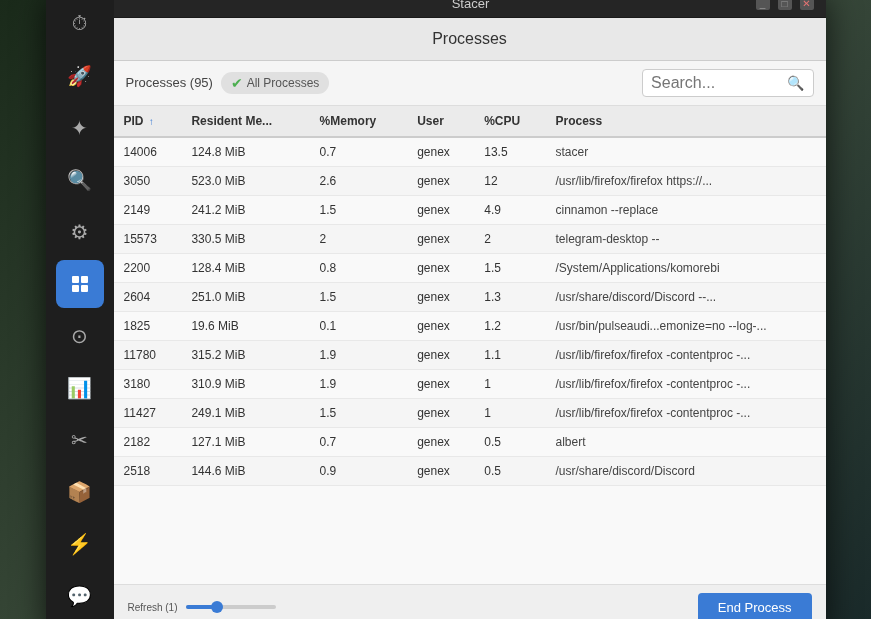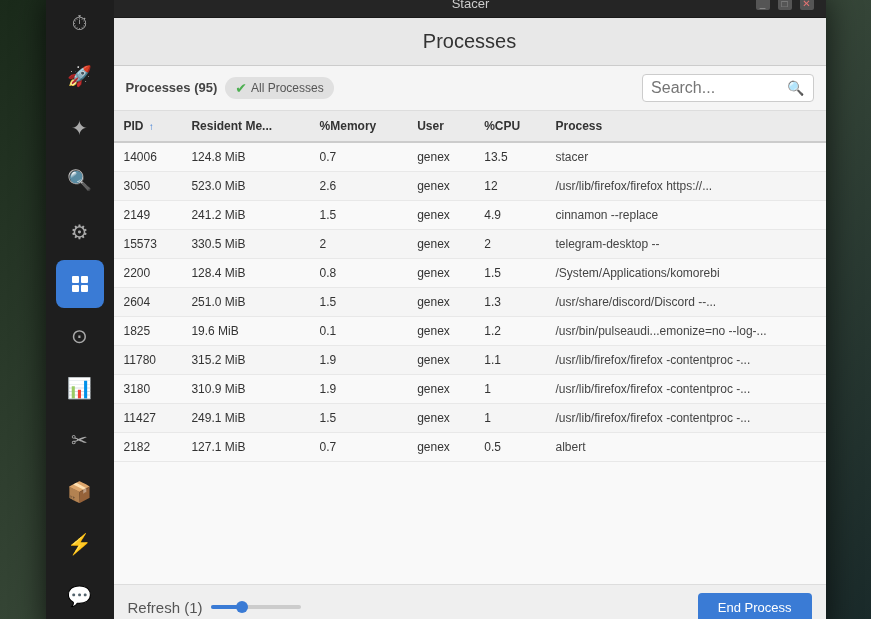--- a/index.html
+++ b/index.html
@@ -105,42 +105,42 @@
       padding: 0;
       background: #f0f0f0;
     }
     .page-title-bar {
       background: #e8e8e8;
       padding: 12px 16px;
       border-bottom: 1px solid #ccc;
       text-align: center;
     }
     .page-title {
-      font-size: 20px;
+      font-size: 16px;
       color: #333;
       font-weight: 400;
     }
     
     .toolbar {
       background: #f5f5f5;
       padding: 8px 12px;
       display: flex;
       align-items: center;
       justify-content: space-between;
       border-bottom: 1px solid #ddd;
     }
     .toolbar-left {
       display: flex;
       align-items: center;
       gap: 8px;
     }
     .processes-count {
       font-size: 13px;
       color: #444;
-      font-weight: 700;
+      font-weight: 400;
     }
     .filter-badge {
       display: flex;
       align-items: center;
       gap: 4px;
       background: #e0e0e0;
       border-radius: 12px;
       padding: 3px 10px;
       font-size: 12px;
       color: #555;
@@ -216,21 +216,21 @@
       align-items: center;
       justify-content: space-between;
       border-top: 1px solid #ddd;
     }
     .refresh-area {
       display: flex;
       align-items: center;
       gap: 8px;
     }
     .refresh-label {
-      font-size: 15px;
+      font-size: 10px;
       color: #555;
     }
     .slider-track {
       width: 90px;
       height: 4px;
       background: #ccc;
       border-radius: 2px;
       position: relative;
     }
     .slider-fill {
@@ -418,20 +418,28 @@
     <td class="process-path">/usr/lib/firefox/firefox -contentproc -...</td>
   </tr>
               <tr>
     <td>2182</td>
     <td>127.1 MiB</td>
     <td>0.7</td>
     <td>genex</td>
     <td>0.5</td>
     <td class="process-path">albert</td>
   </tr>
+              <tr>
+    <td>2518</td>
+    <td>144.6 MiB</td>
+    <td>0.9</td>
+    <td>genex</td>
+    <td>0.5</td>
+    <td class="process-path">/usr/share/discord/Discord</td>
+  </tr>
             </tbody>
         </table>
       </div>
 
       <div class="footer">
         <div class="refresh-area">
           <span class="refresh-label">Refresh (1)</span>
           <div class="slider-track">
             <div class="slider-fill"></div>
             <div class="slider-thumb"></div>

